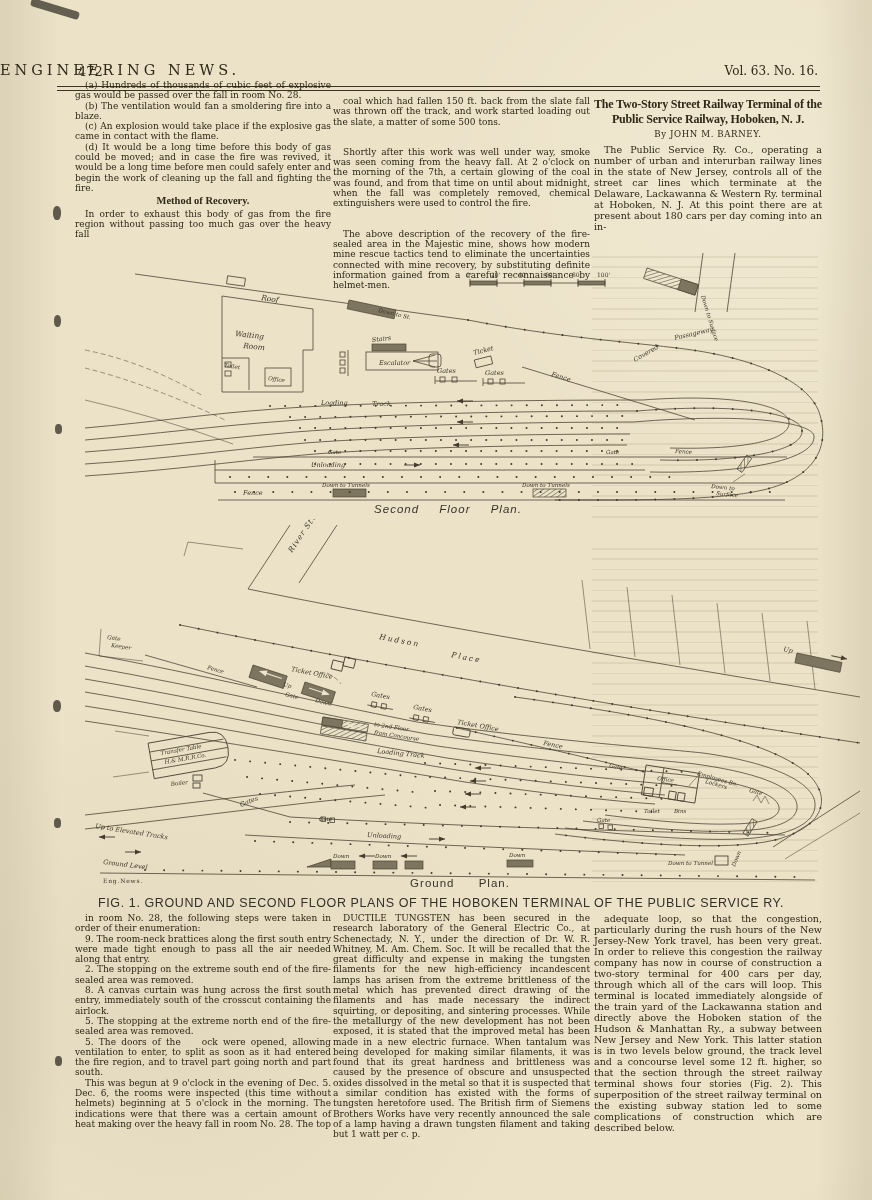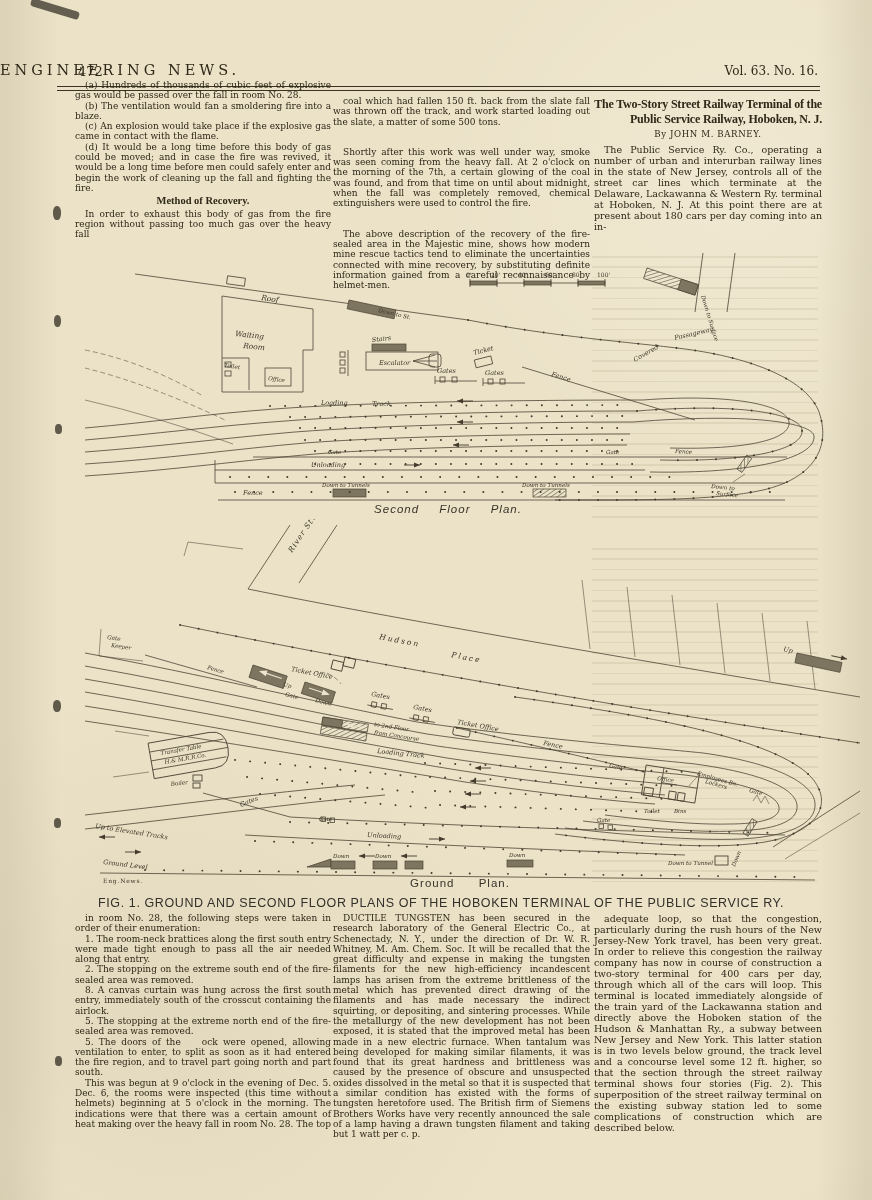--- a/index.html
+++ b/index.html
@@ -18,21 +18,21 @@
   .hdr-title{position:absolute;left:0;right:0;top:62px;text-align:left;font-size:14.5px;letter-spacing:4px;}
   .hdr-issue{position:absolute;right:54px;top:64px;font-size:12px;}
   .hdr-rule{position:absolute;left:57px;right:52px;top:86px;height:2.6px;border-top:1.6px solid #3a3222;border-bottom:.8px solid #3a3222;}
   .col{position:absolute;text-align:justify;font-size:9px;line-height:10.3px;}
   .col p{margin:0;text-indent:10px;}
   .col p.gap{margin-top:20px;}
   .colA{left:75px;top:80px;width:256px;}
   .colB{left:333px;top:96px;width:257px;}
   .colC{left:594px;top:97px;width:228px;font-size:9.5px;line-height:11px;}
   .subhead{text-align:center;font-weight:bold;font-size:10.5px;margin:3px 0 2px 0;font-family:"Liberation Serif",serif;}
-  .art-title{font-family:"Liberation Serif",serif;font-weight:bold;font-size:12px;line-height:14.5px;text-align:right;letter-spacing:-.2px;margin-bottom:3px;}
+  .art-title{font-family:"Liberation Serif",serif;font-weight:bold;font-size:12px;line-height:14.5px;text-align:center;letter-spacing:-.2px;margin-bottom:3px;}
   .art-by{text-align:center;font-size:8.6px;letter-spacing:.6px;margin-bottom:4px;}
   .plan-caption{position:absolute;font-family:"Liberation Sans",sans-serif;font-size:11.5px;color:#3a332a;letter-spacing:1px;text-align:center;}
   .cap-sf{left:298px;top:503px;width:300px;word-spacing:16px;font-style:italic;}
   .cap-gp{left:310px;top:877px;width:300px;word-spacing:20px;}
   .fig-caption{position:absolute;left:0;right:0;top:896px;text-align:center;font-family:"Liberation Sans",sans-serif;font-size:12.5px;letter-spacing:.6px;color:#33302a;padding-left:10px;}
   .watermark{position:absolute;left:512px;top:1128px;font-family:"Liberation Sans",sans-serif;font-size:28px;color:#6e6e6e;opacity:.85;letter-spacing:.5px;}
   .ghost{position:absolute;background:repeating-linear-gradient(180deg, rgba(140,120,82,.12) 0 1.6px, rgba(0,0,0,0) 1.6px 10.4px);filter:blur(.6px);pointer-events:none;}
   .mark{position:absolute;background:#2a251a;opacity:.72;border-radius:45%;}
   .mark-corner{position:absolute;left:30px;top:5px;width:50px;height:8px;background:#2b261c;transform:rotate(17deg);border-radius:3px;opacity:.7;}
   svg{position:absolute;overflow:visible;}
@@ -447,21 +447,21 @@
     <text class="sm" transform="translate(583,340)">Down to Tunnel</text>
     <text class="sm" transform="translate(650,342) rotate(-68)">Down</text>
     <text class="up sm" transform="translate(18,358)" style="letter-spacing:.8px">Eng.News.</text>
   </svg>
   <div class="plan-caption cap-gp">Ground Plan.</div>
 
   <div class="fig-caption">FIG. 1.   GROUND AND SECOND FLOOR PLANS OF THE HOBOKEN TERMINAL OF THE PUBLIC SERVICE RY.</div>
 
   <div class="col colA" style="top:913px;">
     <p>in room No. 28, the following steps were taken in order of their enumeration:</p>
-    <p>1. The room-neck brattices along the first south entry were made tight enough to pass all the air needed along that entry.</p>
+    <p>9. The room-neck brattices along the first south entry were made tight enough to pass all the air needed along that entry.</p>
     <p>2. The stopping on the extreme south end of the fire-sealed area was removed.</p>
     <p>8. A canvas curtain was hung across the first south entry, immediately south of the crosscut containing the airlock.</p>
     <p>5. The stopping at the extreme north end of the fire-sealed area was removed.</p>
     <p>5. The doors of the &nbsp;&nbsp;&nbsp;ock were opened, allowing ventilation to enter, to split as soon as it had entered the fire region, and to travel part going north and part south.</p>
     <p>This was begun at 9 o'clock in the evening of Dec. 5. Dec. 6, the rooms were inspected (this time without helmets) beginning at 5 o'clock in the morning. The indications were that there was a certain amount of heat making over the heavy fall in room No. 28. The top</p>
   </div>
   <div class="col colB" style="top:913px;">
     <p>DUCTILE TUNGSTEN has been secured in the research laboratory of the General Electric Co., at Schenectady, N. Y., under the direction of Dr. W. R. Whitney, M. Am. Chem. Soc. It will be recalled that the great difficulty and expense in making the tungsten filaments for the new high-efficiency incandescent lamps has arisen from the extreme brittleness of the metal which has prevented direct drawing of the filaments and has made necessary the indirect squirting, or depositing, and sintering processes. While the metallurgy of the new development has not been exposed, it is stated that the improved metal has been made in a new electric furnace. When tantalum was being developed for making similar filaments, it was found that its great hardness and brittleness was caused by the presence of obscure and unsuspected oxides dissolved in the metal so that it is suspected that a similar condition has existed with the forms of tungsten heretofore used. The British firm of Siemens Brothers Works have very recently announced the sale of a lamp having a drawn tungsten filament and taking but 1 watt per c. p.</p>
   </div>
   <div class="col colC" style="top:913px;">

